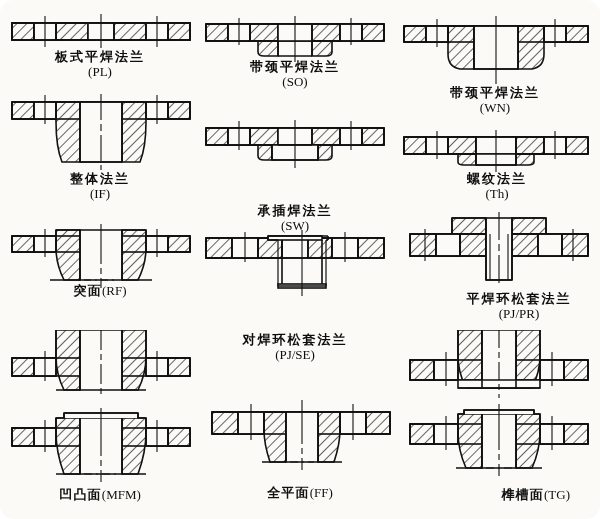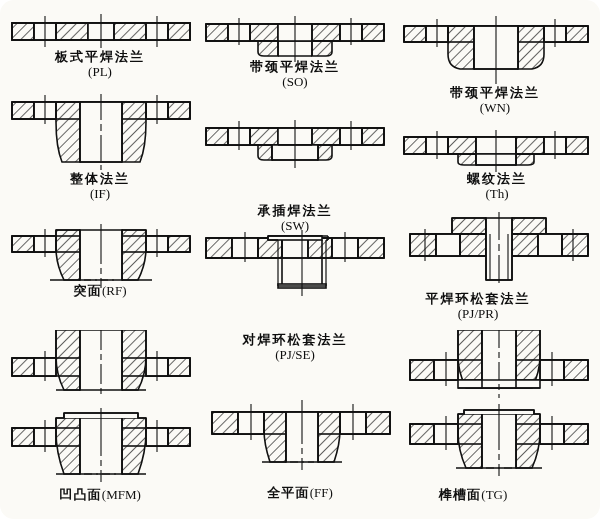--- a/index.html
+++ b/index.html
@@ -345,21 +345,21 @@
         <path d="M82 8 V70 M108 8 V70 M82 70 H108" fill="none"></path>
         <path d="M86 24 V70 M104 24 V70" fill="none" stroke-width="1.1"></path>
       </g>
       <g stroke="#111111" stroke-width="1.1" fill="none">
         <path d="M21 19 V51"></path>
         <path d="M169 19 V51"></path>
         <path d="M95 2 V74" stroke-dasharray="28 4 7 4"></path>
       </g>
     </svg>
   </div>
-  <div class="caption" style="left:408px; top:292px; width:140px;">
+  <div class="caption" style="left:449px; top:292px; width:140px;">
     <div class="cap-cn">平焊环松套法兰</div>
     <div class="cap-en">(PJ/PR)</div>
   </div>
 
   <div class="fig" style="left:6px; top:330px; width:190px; height:68px;">
     <svg width="190" height="68" viewBox="0 0 190 68">
       <g stroke="#111111" stroke-width="1.6">
         <rect x="6" y="28" width="178" height="18" fill="#fbfaf6"></rect>
         <rect x="6" y="28" width="22" height="18" fill="url(#hatch)"></rect>
         <rect x="28" y="28" width="22" height="18" fill="#fbfaf6"></rect>
@@ -488,17 +488,17 @@
         <path d="M52 64 H78 M112 64 H138" fill="none"></path>
       </g>
       <g stroke="#111111" stroke-width="1.1" fill="none">
         <path d="M42 12 V46"></path>
         <path d="M148 12 V46"></path>
         <path d="M95 0 V72" stroke-dasharray="46 4 6 4"></path>
         <path d="M82 64 H108" stroke-dasharray="8 4 2 4"></path>
       </g>
     </svg>
   </div>
-  <div class="caption cap-inline" style="left:408px; top:488px; width:130px;">
+  <div class="caption cap-inline" style="left:440px; top:488px; width:130px;text-align:right;">
     <span>榫槽面</span><span class="en">(TG)</span>
   </div>
 
 </div>
 
 </body></html>

